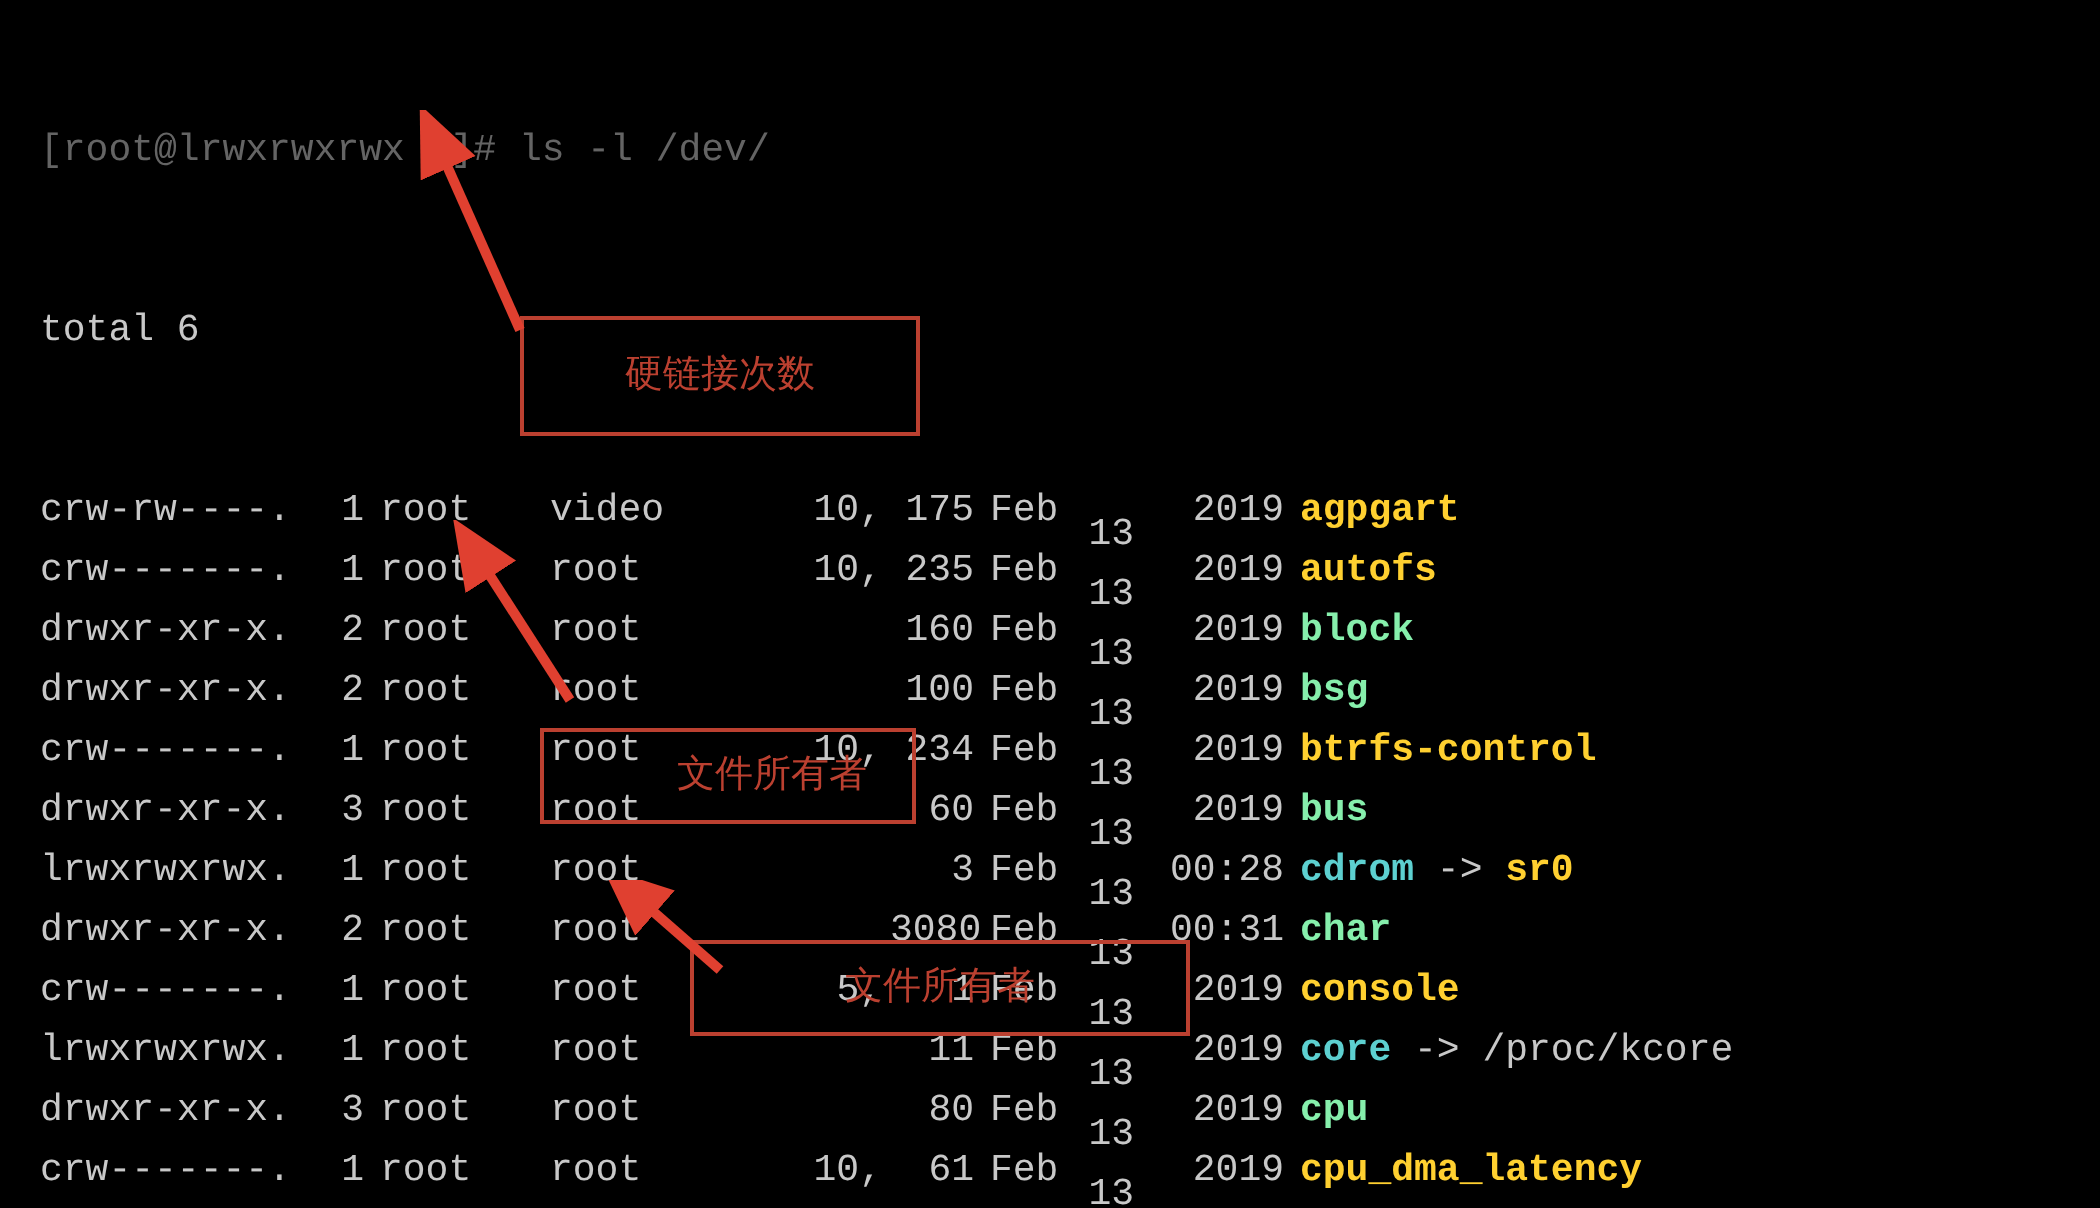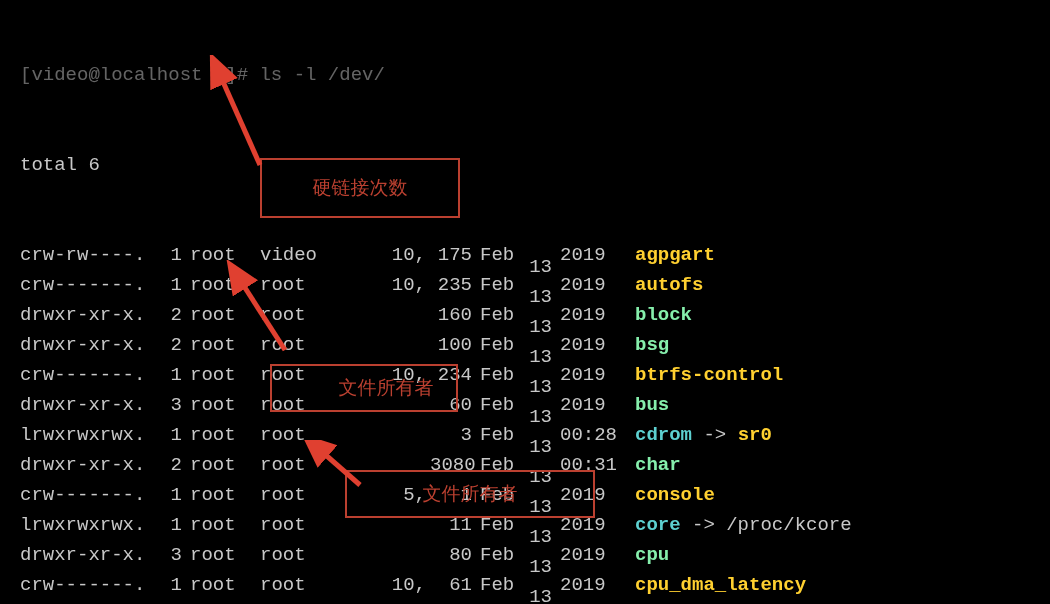--- a/index.html
+++ b/index.html
@@ -15,26 +15,26 @@
       overflow: hidden;
     }
     .terminal {
       white-space: pre;
       position: relative;
     }
     .row { display: flex; height: 30px; }
     .perms { width: 140px; }
     .links { width: 30px; text-align: right; padding-right: 8px; }
     .owner { width: 70px; }
-    .group { width: 90px; }
+    .group { width: 90px; margin-left: 15px; }
     .size-major { width: 80px; text-align: right; padding-right: 4px; }
     .size-minor { width: 50px; text-align: right; padding-right: 8px; }
     .month { width: 45px; }
     .day { width: 35px; text-align: right; padding-right: 8px; margin-top: 12px;}
-    .time { width: 75px; text-align: left; padding-right: 8px;}
+    .time { width: 75px; text-align: right; padding-right: 8px;}
     .name { }
     .fname-exec { color: #ffd030; font-weight: bold; }
     .fname-dir { color: #86efac; font-weight: bold; }
     .fname-link { color: #5dd0d0; font-weight: bold; }
     .arrow { color: #c8c8c8; }
     .cursor-top { color: #c8c8c8; opacity: 0.5;}
 
     
     .anno-box {
       position: absolute;
@@ -50,21 +50,21 @@
     }
     .anno-arrow {
       position: absolute;
       pointer-events: none;
     }
   </style>
 </head>
 <body>
 
 <div class="terminal">
-  <div class="cursor-top">[video@localhost ~]# ls -l /dev/</div>
+  <div class="cursor-top">[root@lrwxrwxrwx ~]# ls -l /dev/</div>
   <div>total 6</div>
   <div id="rows"><div class="row"><span class="perms">crw-rw----.</span><span class="links">1</span><span class="owner">root</span><span class="group">video</span><span class="size-major">10,</span><span class="size-minor">175</span><span class="month">Feb</span><span class="day">13</span><span class="time">2019</span><span class="name fname-exec">agpgart</span></div><div class="row"><span class="perms">crw-------.</span><span class="links">1</span><span class="owner">root</span><span class="group">root</span><span class="size-major">10,</span><span class="size-minor">235</span><span class="month">Feb</span><span class="day">13</span><span class="time">2019</span><span class="name fname-exec">autofs</span></div><div class="row"><span class="perms">drwxr-xr-x.</span><span class="links">2</span><span class="owner">root</span><span class="group">root</span><span class="size-major"></span><span class="size-minor">160</span><span class="month">Feb</span><span class="day">13</span><span class="time">2019</span><span class="name fname-dir">block</span></div><div class="row"><span class="perms">drwxr-xr-x.</span><span class="links">2</span><span class="owner">root</span><span class="group">root</span><span class="size-major"></span><span class="size-minor">100</span><span class="month">Feb</span><span class="day">13</span><span class="time">2019</span><span class="name fname-dir">bsg</span></div><div class="row"><span class="perms">crw-------.</span><span class="links">1</span><span class="owner">root</span><span class="group">root</span><span class="size-major">10,</span><span class="size-minor">234</span><span class="month">Feb</span><span class="day">13</span><span class="time">2019</span><span class="name fname-exec">btrfs-control</span></div><div class="row"><span class="perms">drwxr-xr-x.</span><span class="links">3</span><span class="owner">root</span><span class="group">root</span><span class="size-major"></span><span class="size-minor">60</span><span class="month">Feb</span><span class="day">13</span><span class="time">2019</span><span class="name fname-dir">bus</span></div><div class="row"><span class="perms">lrwxrwxrwx.</span><span class="links">1</span><span class="owner">root</span><span class="group">root</span><span class="size-major"></span><span class="size-minor">3</span><span class="month">Feb</span><span class="day">13</span><span class="time">00:28</span><span class="name fname-link">cdrom</span><span class="arrow"> -&gt; </span><span class="fname-exec">sr0</span></div><div class="row"><span class="perms">drwxr-xr-x.</span><span class="links">2</span><span class="owner">root</span><span class="group">root</span><span class="size-major"></span><span class="size-minor">3080</span><span class="month">Feb</span><span class="day">13</span><span class="time">00:31</span><span class="name fname-dir">char</span></div><div class="row"><span class="perms">crw-------.</span><span class="links">1</span><span class="owner">root</span><span class="group">root</span><span class="size-major">5,</span><span class="size-minor">1</span><span class="month">Feb</span><span class="day">13</span><span class="time">2019</span><span class="name fname-exec">console</span></div><div class="row"><span class="perms">lrwxrwxrwx.</span><span class="links">1</span><span class="owner">root</span><span class="group">root</span><span class="size-major"></span><span class="size-minor">11</span><span class="month">Feb</span><span class="day">13</span><span class="time">2019</span><span class="name fname-link">core</span><span class="arrow"> -&gt; </span><span class="">/proc/kcore</span></div><div class="row"><span class="perms">drwxr-xr-x.</span><span class="links">3</span><span class="owner">root</span><span class="group">root</span><span class="size-major"></span><span class="size-minor">80</span><span class="month">Feb</span><span class="day">13</span><span class="time">2019</span><span class="name fname-dir">cpu</span></div><div class="row"><span class="perms">crw-------.</span><span class="links">1</span><span class="owner">root</span><span class="group">root</span><span class="size-major">10,</span><span class="size-minor">61</span><span class="month">Feb</span><span class="day">13</span><span class="time">2019</span><span class="name fname-exec">cpu_dma_latency</span></div><div class="row"><span class="perms">crw-------.</span><span class="links">1</span><span class="owner">root</span><span class="group">root</span><span class="size-major">10,</span><span class="size-minor">62</span><span class="month">Feb</span><span class="day">13</span><span class="time">2019</span><span class="name fname-exec">crash</span></div></div>
 </div>
 
 <div class="anno-box" id="anno1" style="top: 158px; left: 260px; width: 200px; height: 60px;">
     <span>硬链接次数</span>
   </div>
 <div class="anno-box" id="anno2" style="top: 364px; left: 270px; width: 188px; height: 48px; padding-left: 44px;">
     <span>文件所有者</span>
   </div>

